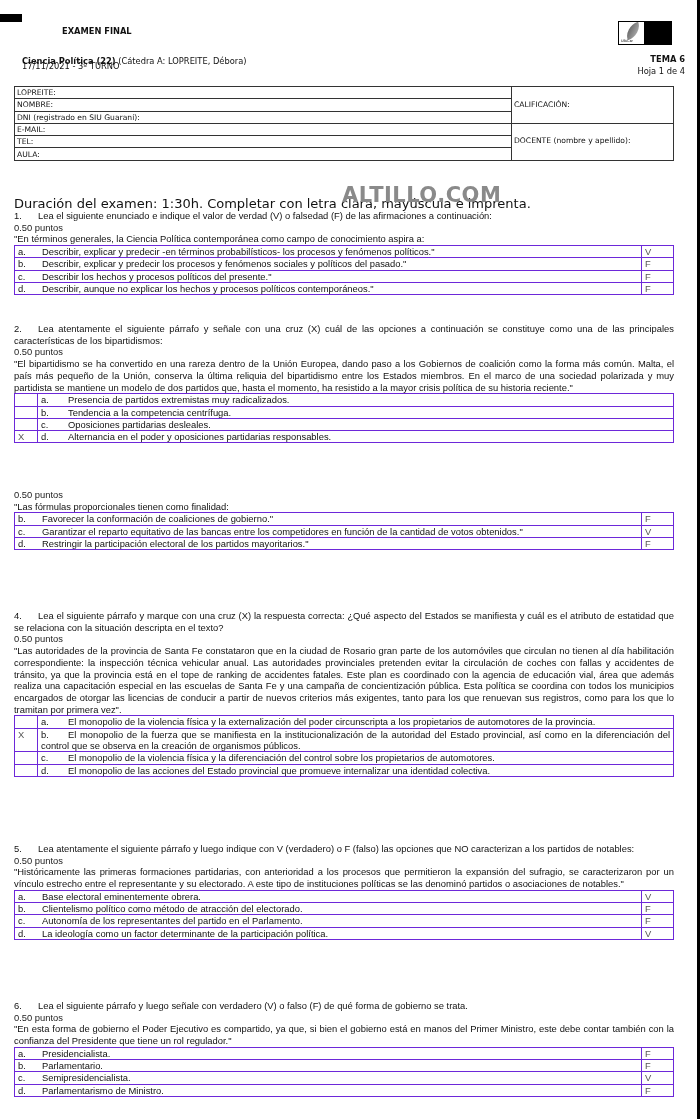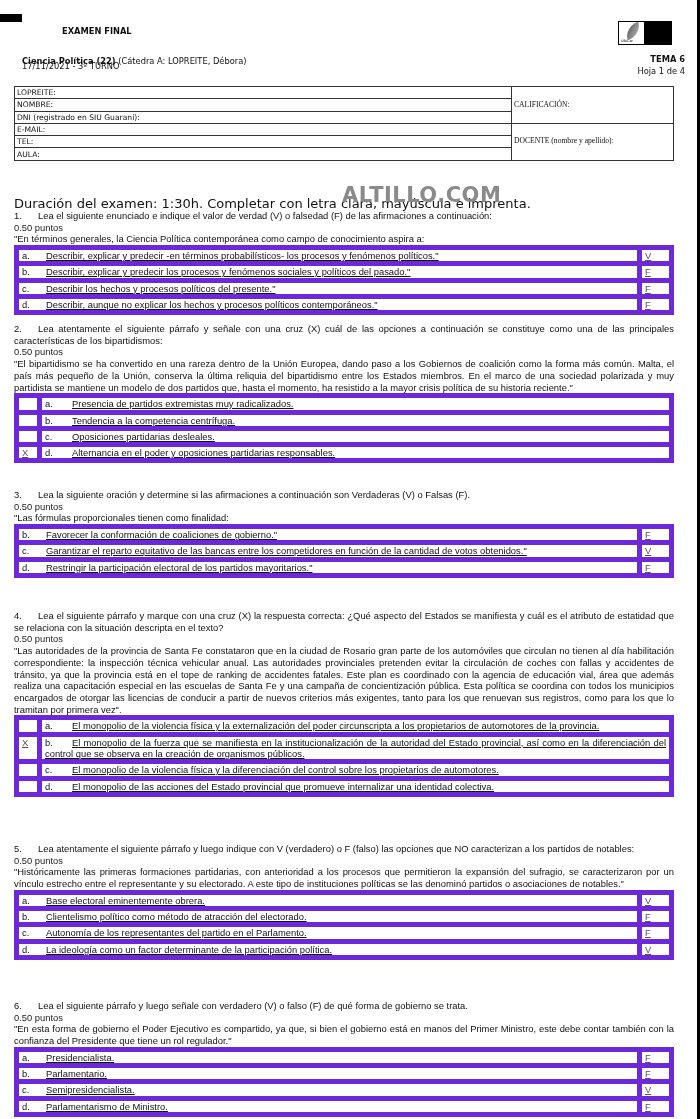--- a/index.html
+++ b/index.html
@@ -13,32 +13,32 @@
   .logo .l1 { width: 26px; height: 100%; background: #fff; border-right: 1px solid #000; position: relative; overflow: hidden; }
   .logo .l1 .leaf { position: absolute; left: 6px; top: 2px; width: 16px; height: 14px; border-radius: 100% 0 100% 0; background: linear-gradient(135deg,#444,#ccc); transform: rotate(-20deg); }
   .logo .l1 .sub { position: absolute; left: 2px; bottom: 1px; font-size: 3.5px; color: #000; font-family: "DejaVu Sans", sans-serif; }
   .logo .l2 { flex: 1; background: #000; color: #fff; font-family: "DejaVu Sans", sans-serif; font-size: 6.5px; font-weight: bold; display: flex; flex-direction: column; align-items: center; justify-content: center; line-height: 1; gap: 40px; }
   .logo .l2 small { font-size: 3.5px; margin-top: 1px; }
   .tema { position: absolute; right: 15px; top: 54px; font-family: "DejaVu Sans", sans-serif; font-size: 8.3px; font-weight: bold; text-align: right; }
   .hoja { position: absolute; right: 15px; top: 66px; font-family: "DejaVu Sans", sans-serif; font-size: 8.3px; text-align: right; }
 
   table.info { position: absolute; left: 14px; top: 86px; width: 660px; border-collapse: collapse; font-family: "DejaVu Sans", sans-serif; font-size: 7.6px; }
   table.info td { border: 1px solid #333; height: 12.3px; padding: 0 2px; vertical-align: middle; }
-  table.info td.r { width: 162px; font-family: Liberation Serif, serif; }
+  table.info td.r { width: 162px; }
 
   .duracion { position: absolute; left: 14px; top: 184px; font-family: "DejaVu Sans", sans-serif; font-size: 13px; margin-top: 12px; }
   .watermark { position: absolute; left: 342px; top: 183px; font-family: "DejaVu Sans", sans-serif; font-weight: bold; font-size: 21px; color: #8a8a8a; letter-spacing: 0.5px; }
 
   .q { position: absolute; left: 14px; width: 660px; font-size: 9.4px; line-height: 11.7px; }
   .q .qt { text-align: justify; }
   .q .qt .num { display: inline-block; width: 24px; }
   .q .pts { color: #222; }
   .q .para { text-align: justify; }
   table.opt { width: 660px; border-collapse: collapse; font-size: 9.4px; }
-  table.opt td { border: 5px solid #6d28d9; padding: 0 3px; line-height: 11.3px; vertical-align: top; text-decoration: underline; }
+  table.opt td { border: 1px solid #6d28d9; padding: 0 3px; line-height: 11.3px; vertical-align: top; }
   table.opt td.ans { width: 32px; color: #555; }
   table.opt td.mark { width: 23px; color: #555; }
   .lt { display: inline-block; width: 24px; }
   .lt2 { display: inline-block; width: 27px; }
 </style>
 </head>
 <body>
 
 <div class="right-edge"></div>
 <div class="redact"></div>
@@ -134,21 +134,20 @@
         </tr>
     <tr>
           <td class="mark">X</td>
           <td><span class="lt2">d.</span><span>Alternancia en el poder y oposiciones partidarias responsables.</span></td>
         </tr>
   </tbody>
     </table>
 </div>
 
 <div class="q" style="top:489px;">
-  <div class="qt"><span class="num">3.</span><span>Lea la siguiente oración y determine si las afirmaciones a continuación son Verdaderas (V) o Falsas (F).</span></div>
   <div class="pts">0.50 puntos</div>
   <div class="para">"Las fórmulas proporcionales tienen como finalidad:</div>
   <table class="opt">
     <tbody>
     <tr>
           <td><span class="lt">b.</span><span>Favorecer la conformación de coaliciones de gobierno."</span></td>
           <td class="ans">F</td>
         </tr>
     <tr>
           <td style="text-align:justify;"><span class="lt">c.</span><span>Garantizar el reparto equitativo de las bancas entre los competidores en función de la cantidad de votos obtenidos."</span></td>

